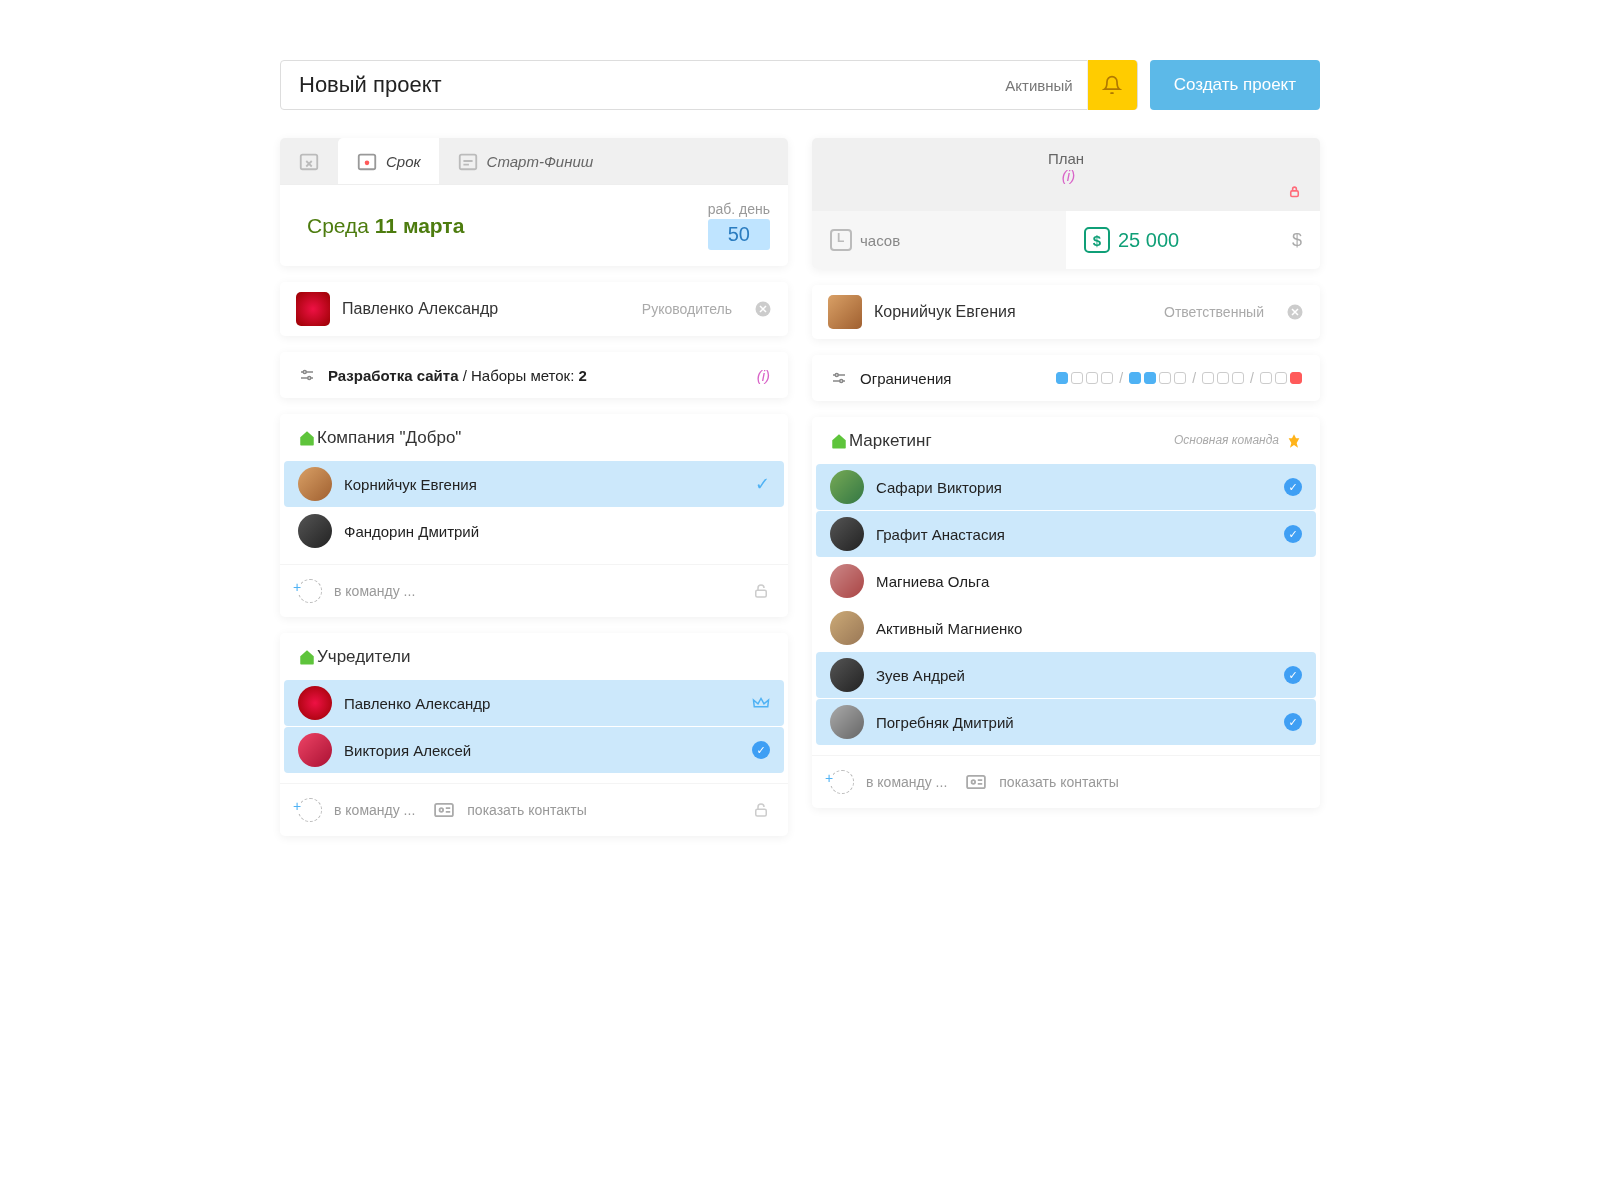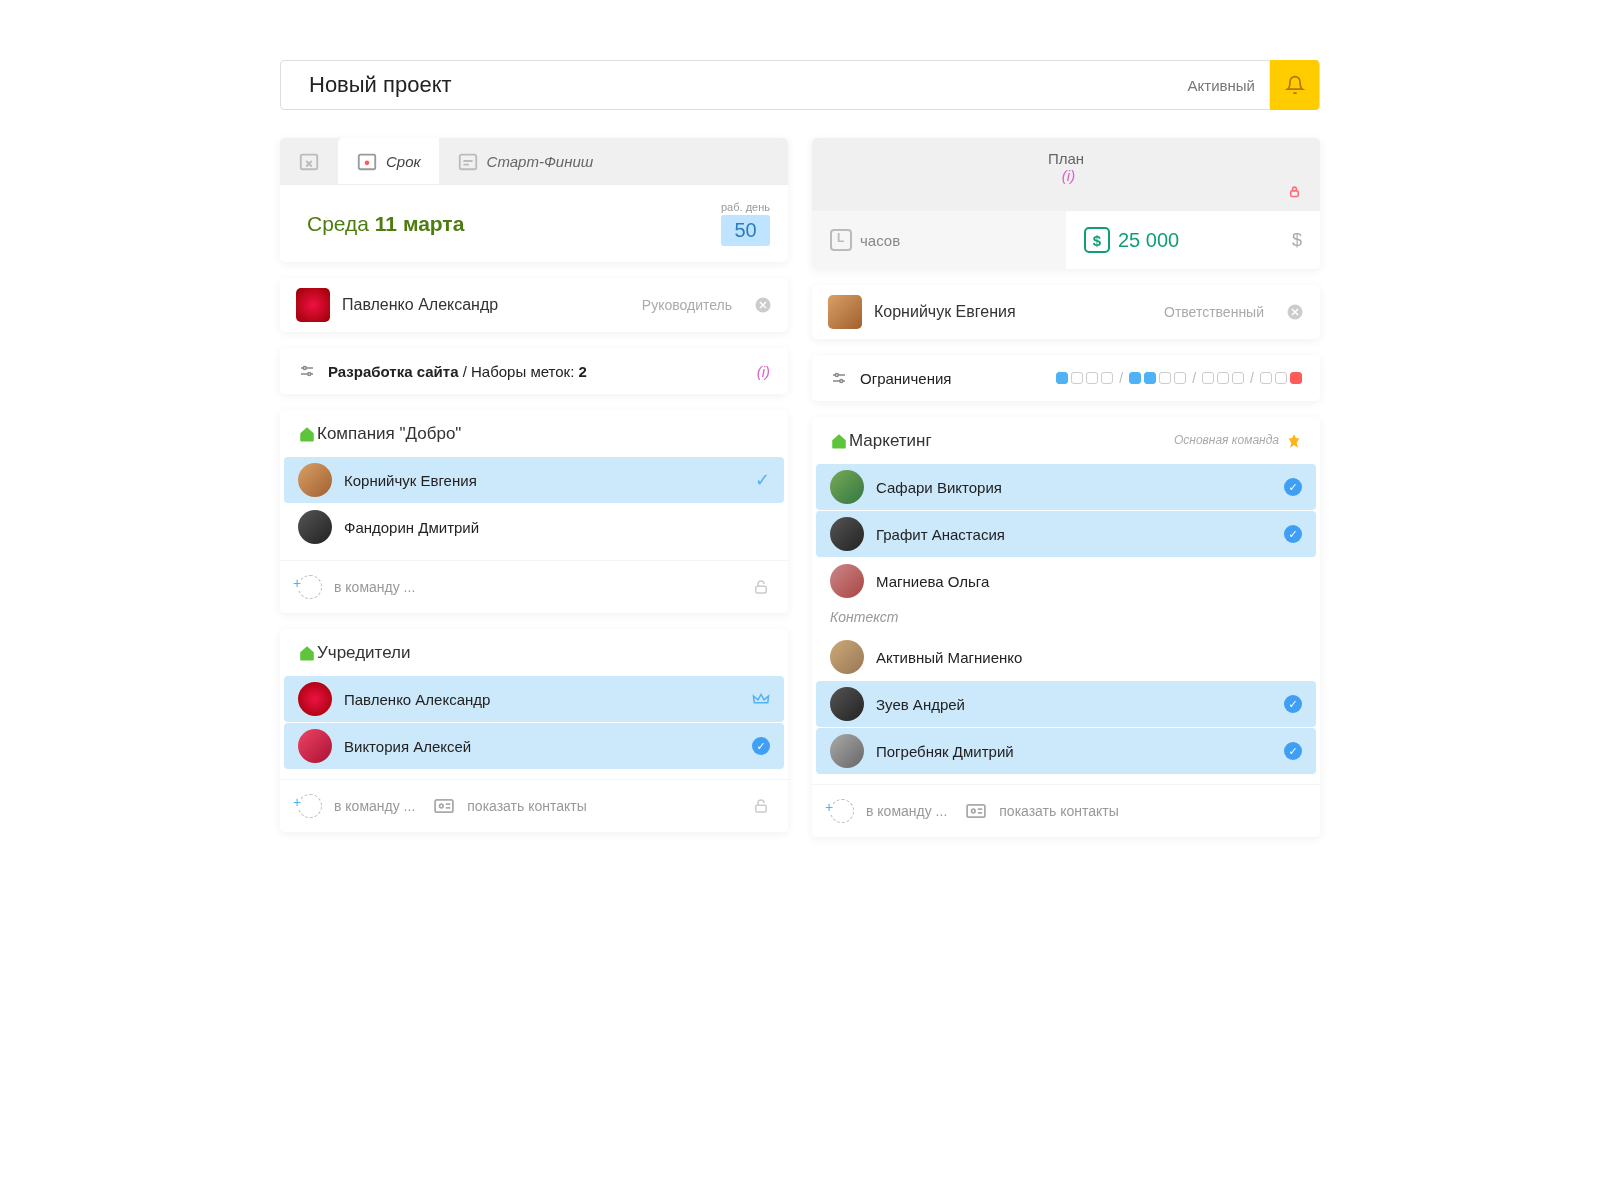--- a/index.html
+++ b/index.html
@@ -14,21 +14,21 @@
 
   
   .header-row { display: flex; gap: 12px; margin-bottom: 28px; }
   .title-box {
     flex: 1;
     display: flex;
     align-items: center;
     border: 1px solid #ddd;
     border-radius: 4px;
     background: #fff;
-    padding: 0 0 0 28px;
+    padding: 0 0 0 18px;
     height: 50px;
   }
   .title-input {
     flex: 1;
     border: none;
     outline: none;
     font-size: 22px;
     color: #222;
     background: transparent;
   }
@@ -80,21 +80,21 @@
     cursor: pointer;
     font-size: 15px;
     font-style: italic;
   }
   .tab.active { background: #fff; color: #444; border-radius: 5px 0 0 0; }
 
   .date-body { display: flex; align-items: center; padding: 16px 18px; }
   .date-text { font-size: 21px; color: #4d7c0f; margin-left: 9px; }
   .date-text b { font-weight: 700; }
   .days-box { margin-left: auto; text-align: center; }
-  .days-label { font-size: 11px; color: #999; }
+  .days-label { font-size: 14px; color: #999; }
   .days-val {
     background: #bfe4ff;
     color: #2a7cc0;
     font-size: 20px;
     font-weight: 400;
     padding: 4px 10px;
     border-radius: 3px;
     margin-top: 2px;
   }
 
@@ -285,20 +285,21 @@
     <div class="title-box">
       <input class="title-input" value="Новый проект" style="">
       <span class="status-label">Активный</span>
       <div class="bell-btn">
         <svg width="20" height="20" viewBox="0 0 24 24" fill="none" stroke="#b07800" stroke-width="2">
             <path d="M18 8a6 6 0 0 0-12 0c0 7-3 9-3 9h18s-3-2-3-9"></path>
             <path d="M13.7 21a2 2 0 0 1-3.4 0"></path>
           </svg>
       </div>
     </div>
+    <button class="create-btn">Создать проект</button>
   </div>
 
   <div class="cols">
 
     <div class="col">
 
       <div class="card">
         <div class="tab-row">
           <div class="tab">
             <svg width="22" height="22" viewBox="0 0 24 24" fill="none" stroke="#bbb" stroke-width="2">
@@ -534,21 +535,20 @@
         <div class="member sel">
           <div class="avatar round a3"></div>
           <span>Графит Анастасия</span>
           <span class="badge">✓</span>
         </div>
         <div class="member">
           <div class="avatar round a4"></div>
           <span>Магниева Ольга</span>
         </div>
 
-        <div class="sub-label">Контекст</div>
         <div class="member">
           <div class="avatar round a8"></div>
           <span>Активный Магниенко</span>
         </div>
         <div class="member sel">
           <div class="avatar round a3"></div>
           <span>Зуев Андрей</span>
           <span class="badge">✓</span>
         </div>
         <div class="member sel">

